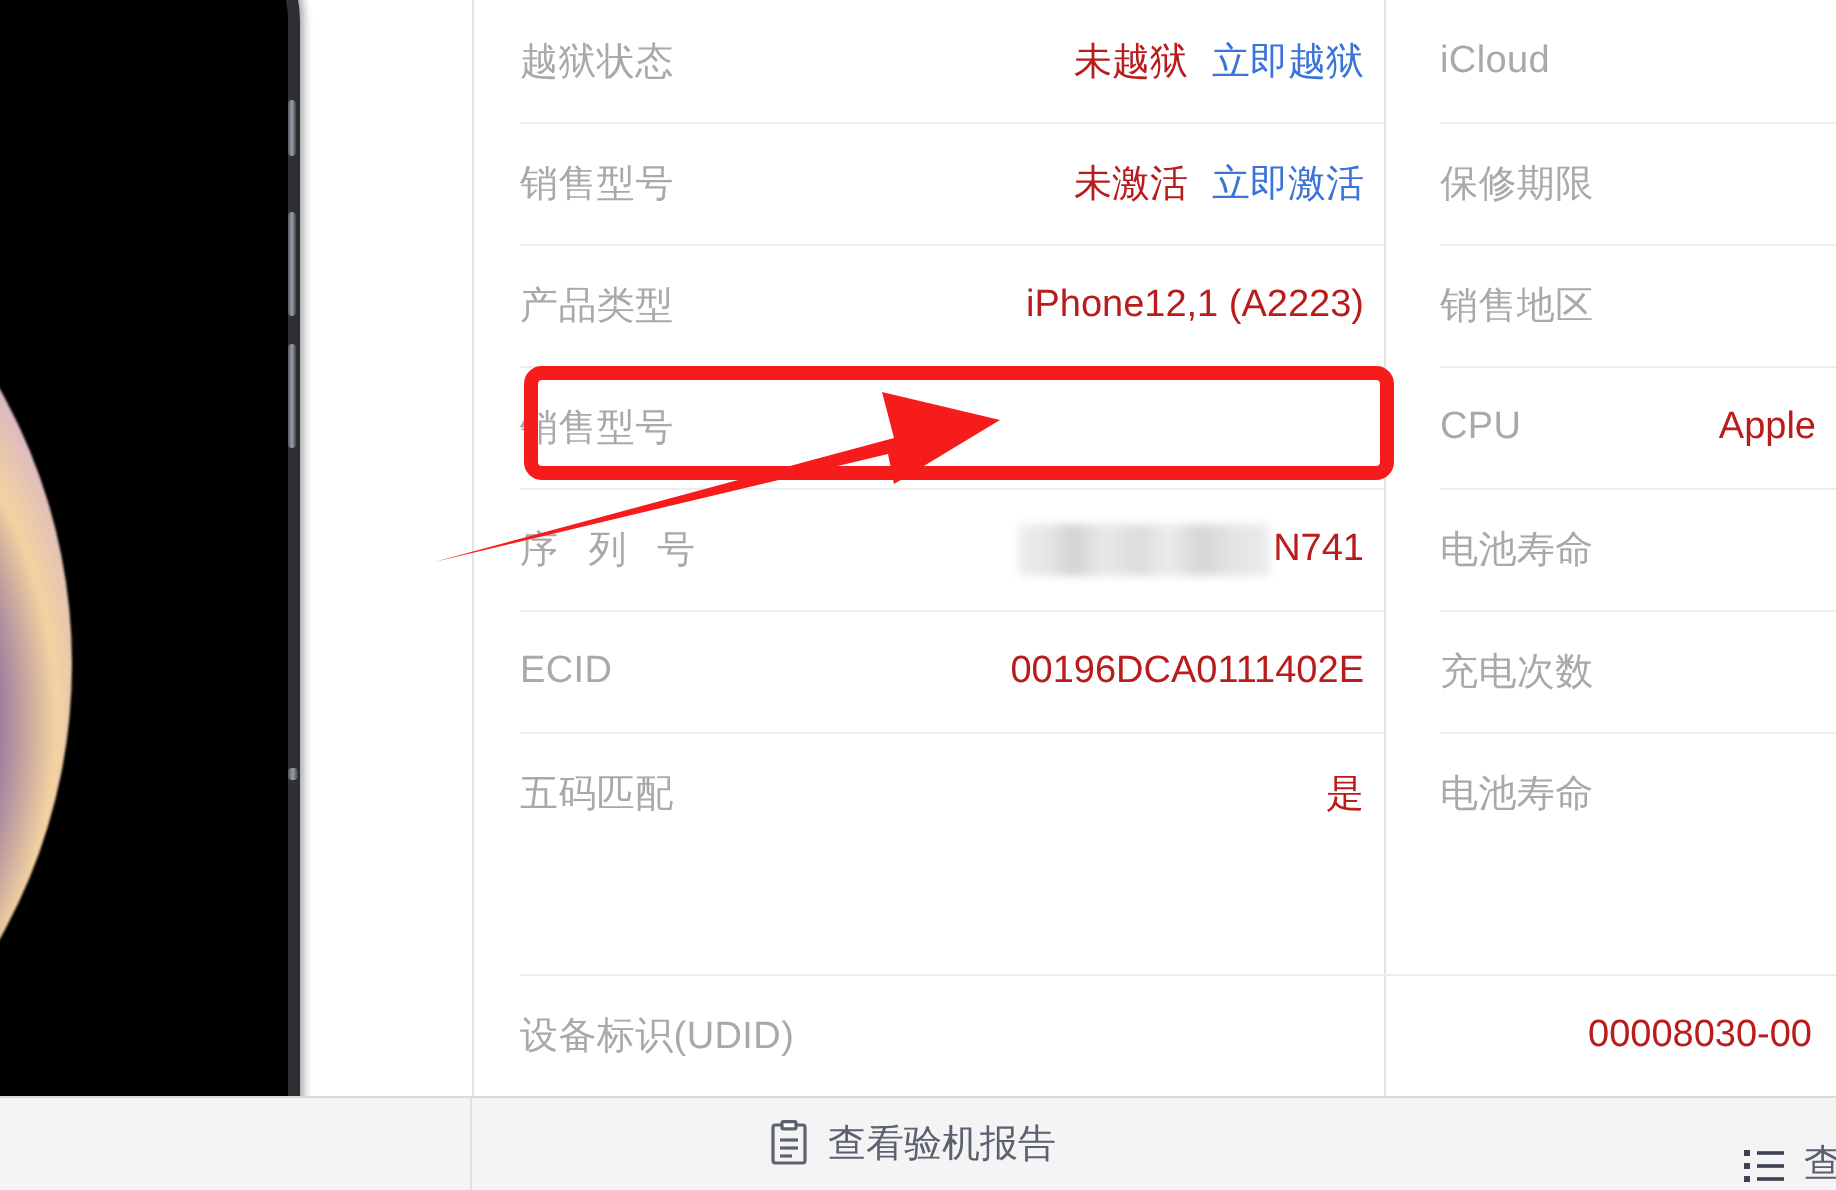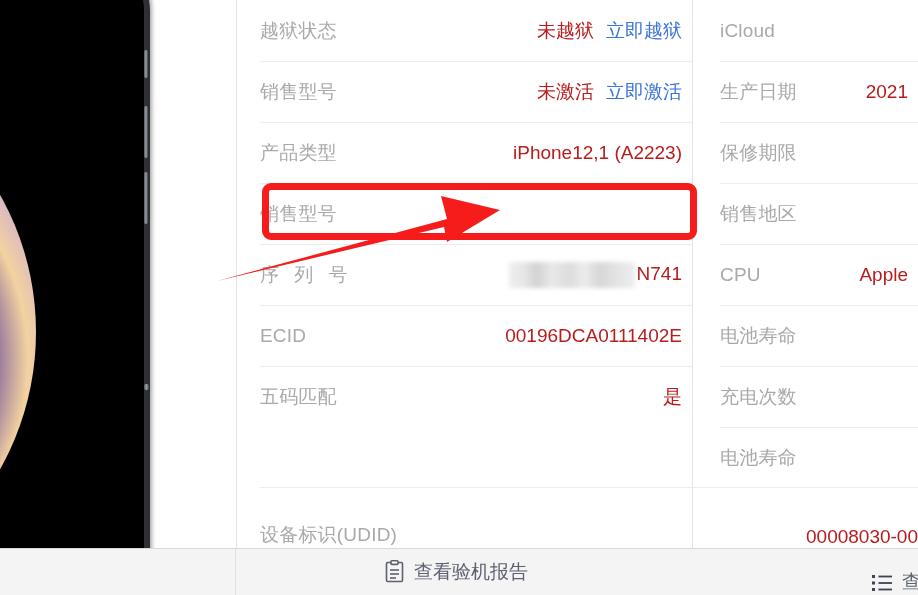--- a/index.html
+++ b/index.html
@@ -160,32 +160,32 @@
   }
   .mask-a { width: 118px; }
   .mask-b { width: 126px; }
 
   
   .row-udid {
     position: absolute;
     left: 0; top: 487px;
     width: 681px; height: 61px;
     display: flex;
-    align-items: flex-end;
+    align-items: center;
     padding: 0 0 0 23px;
     box-sizing: border-box;
   }
   .row-udid::before {
     content: "";
     position: absolute;
     left: 23px; right: 0; top: 0;
     height: 1px;
     background: #ececec;
   }
-  .row-udid .value { padding-right: 0; }
+  .row-udid .value { padding-right: 12px; }
 
   
   #footer {
     position: absolute;
     left: 0; top: 548px;
     width: 918px; height: 47px;
     background: #f4f4f4;
     border-top: 1px solid #d9d9d9;
     box-sizing: border-box;
   }
@@ -295,24 +295,20 @@
     </div>
   </div>
 
   <div class="col col-right">
 
     <div class="row">
       <span class="label">iCloud</span>
       <span class="value clip"></span>
     </div>
 
-    <div class="row">
-      <span class="label">生产日期</span>
-      <span class="value clip">2021</span>
-    </div>
 
     <div class="row">
       <span class="label">保修期限</span>
       <span class="value clip"></span>
     </div>
 
     <div class="row">
       <span class="label">销售地区</span>
       <span class="value clip"></span>
     </div>

